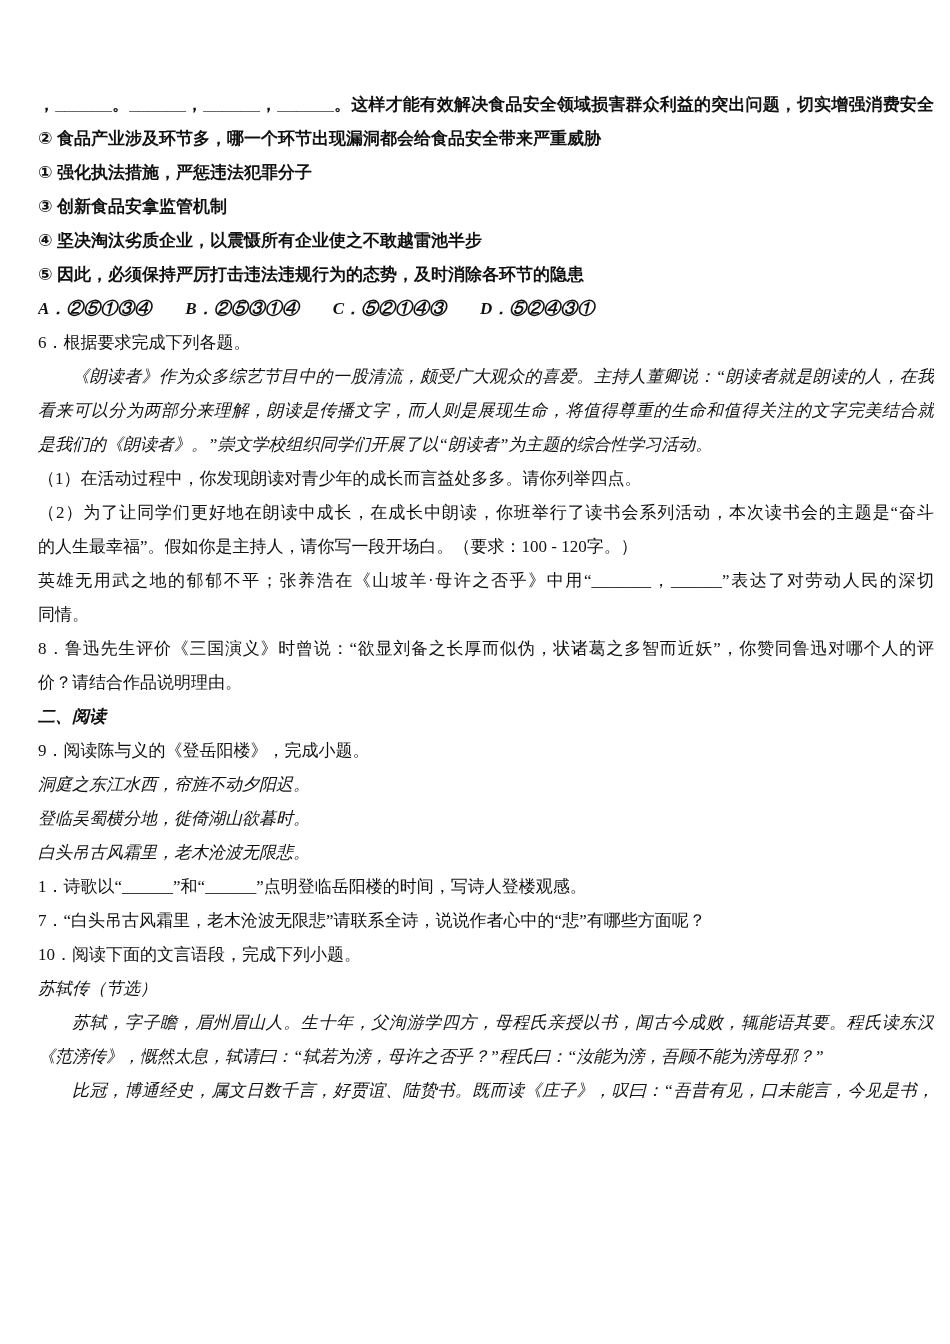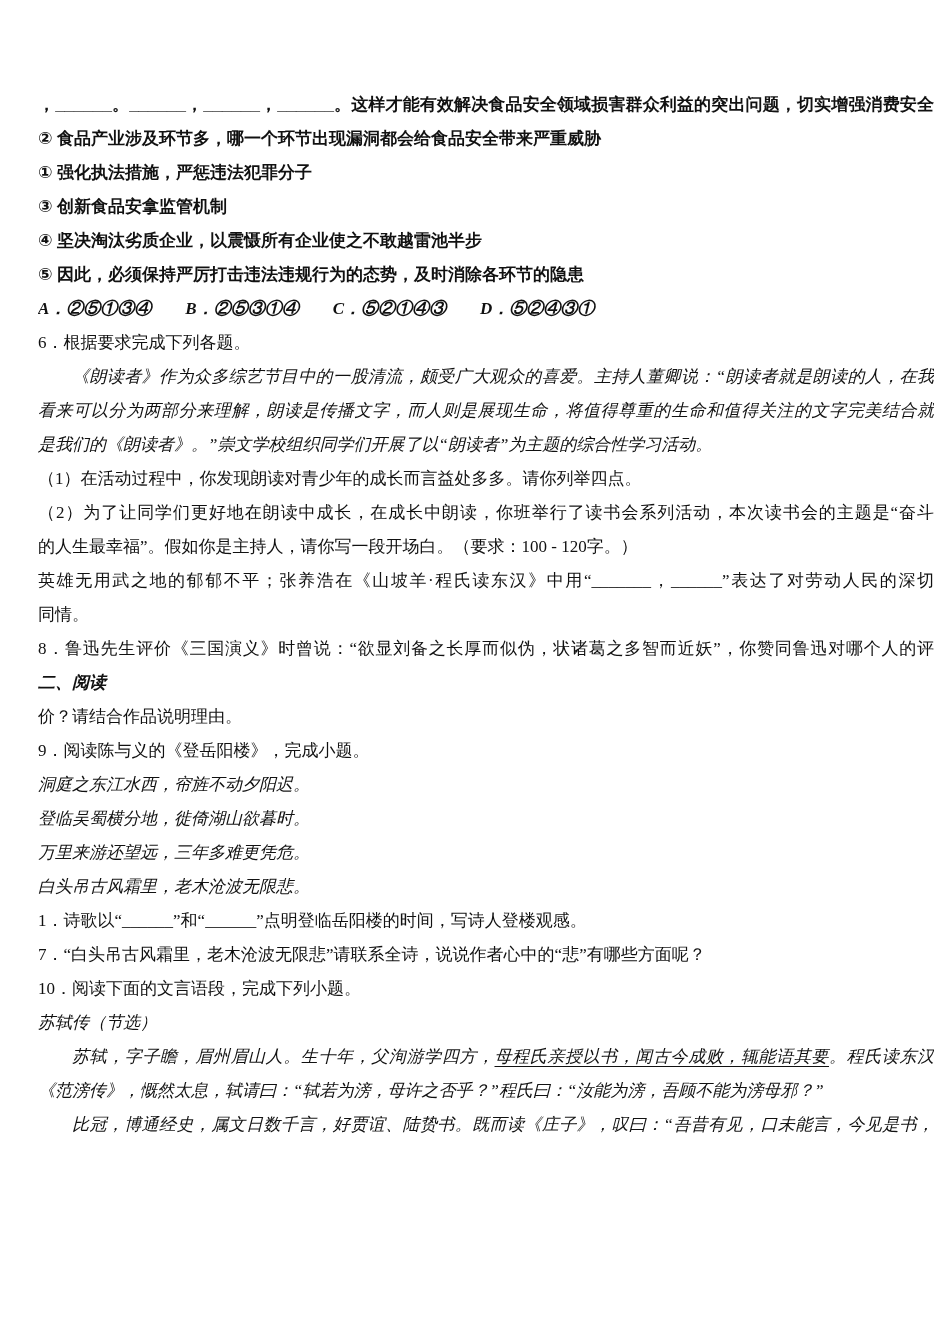--- a/index.html
+++ b/index.html
@@ -21,21 +21,21 @@
   }
   
   .fill { text-align: justify; text-align-last: justify; }
   
   .hei { font-family: "Liberation Sans", "DejaVu Sans", sans-serif; font-weight: 700; }
   
   .sbold { font-weight: 700; font-style: italic; }
   
   .kai { font-style: italic; }
   .indent { text-indent: 2em; }
-  .u { text-decoration: underline; text-underline-offset: 4px; }
+  .u { text-underline-offset: 4px; }
 </style>
 </head>
 <body>
 
 <div class="page">
 
   <div class="line hei fill">，______。______，______，______。这样才能有效解决食品安全领域损害群众利益的突出问题，切实增强消费安全感。</div>
   <div class="line hei">② 食品产业涉及环节多，哪一个环节出现漏洞都会给食品安全带来严重威胁</div>
   <div class="line hei">① 强化执法措施，严惩违法犯罪分子</div>
   <div class="line hei">③ 创新食品安拿监管机制</div>
@@ -44,32 +44,31 @@
   <div class="line sbold">A．②⑤①③④　　B．②⑤③①④　　C．⑤②①④③　　D．⑤②④③①</div>
 
   <div class="line">6．根据要求完成下列各题。</div>
   <div class="line kai fill indent">《朗读者》作为众多综艺节目中的一股清流，颇受广大观众的喜爱。主持人董卿说：“朗读者就是朗读的人，在我</div>
   <div class="line kai fill">看来可以分为两部分来理解，朗读是传播文字，而人则是展现生命，将值得尊重的生命和值得关注的文字完美结合就</div>
   <div class="line kai">是我们的《朗读者》。”崇文学校组织同学们开展了以“朗读者”为主题的综合性学习活动。</div>
   <div class="line">（1）在活动过程中，你发现朗读对青少年的成长而言益处多多。请你列举四点。</div>
   <div class="line fill">（2）为了让同学们更好地在朗读中成长，在成长中朗读，你班举行了读书会系列活动，本次读书会的主题是“奋斗</div>
   <div class="line">的人生最幸福”。假如你是主持人，请你写一段开场白。（要求：100 - 120字。）</div>
 
-  <div class="line fill">英雄无用武之地的郁郁不平；张养浩在《山坡羊·程氏读东汉》中用“_______，______”表达了对劳动人民的深切</div>
+  <div class="line fill">英雄无用武之地的郁郁不平；张养浩在《山坡羊·母许之否乎》中用“_______，______”表达了对劳动人民的深切</div>
   <div class="line">同情。</div>
 
   <div class="line fill">8．鲁迅先生评价《三国演义》时曾说：“欲显刘备之长厚而似伪，状诸葛之多智而近妖”，你赞同鲁迅对哪个人的评</div>
+  <div class="line">价？请结合作品说明理由。</div>
+
   <div class="line sbold">二、阅读</div>
-
-  <div class="line">价？请结合作品说明理由。</div>
 
   <div class="line">9．阅读陈与义的《登岳阳楼》，完成小题。</div>
   <div class="line kai">洞庭之东江水西，帘旌不动夕阳迟。</div>
   <div class="line kai">登临吴蜀横分地，徙倚湖山欲暮时。</div>
-  <div class="line kai">万里来游还望远，三年多难更凭危。</div>
   <div class="line kai">白头吊古风霜里，老木沧波无限悲。</div>
   <div class="line">1．诗歌以“______”和“______”点明登临岳阳楼的时间，写诗人登楼观感。</div>
   <div class="line">7．“白头吊古风霜里，老木沧波无限悲”请联系全诗，说说作者心中的“悲”有哪些方面呢？</div>
 
   <div class="line">10．阅读下面的文言语段，完成下列小题。</div>
   <div class="line kai">苏轼传（节选）</div>
   <div class="line kai fill indent"><span>苏轼，字子瞻，眉州眉山人。生十年，父洵游学四方，</span><span class="u">母程氏亲授以书，闻古今成败，辄能语其要</span><span>。程氏读东汉</span></div>
   <div class="line kai">《范滂传》，慨然太息，轼请曰：“轼若为滂，母许之否乎？”程氏曰：“汝能为滂，吾顾不能为滂母邪？”</div>
   <div class="line kai fill indent">比冠，博通经史，属文日数千言，好贾谊、陆贽书。既而读《庄子》，叹曰：“吾昔有见，口未能言，今见是书，</div>
 

